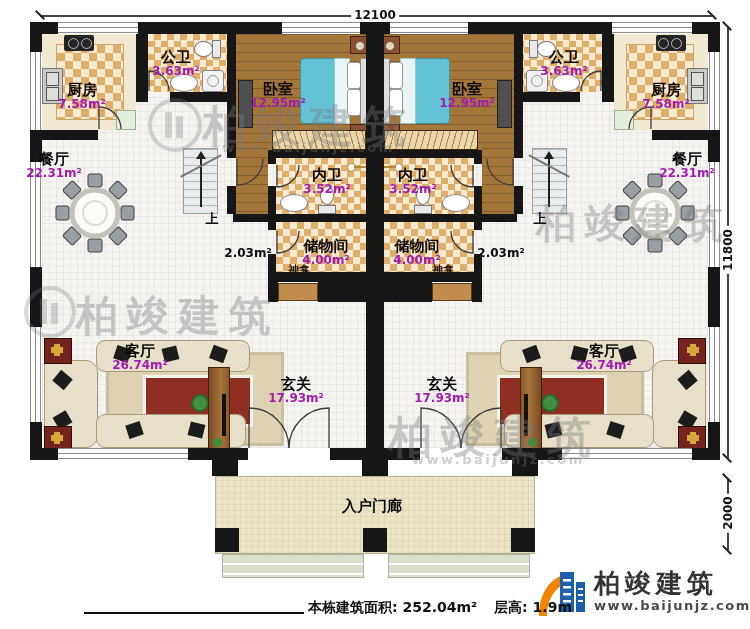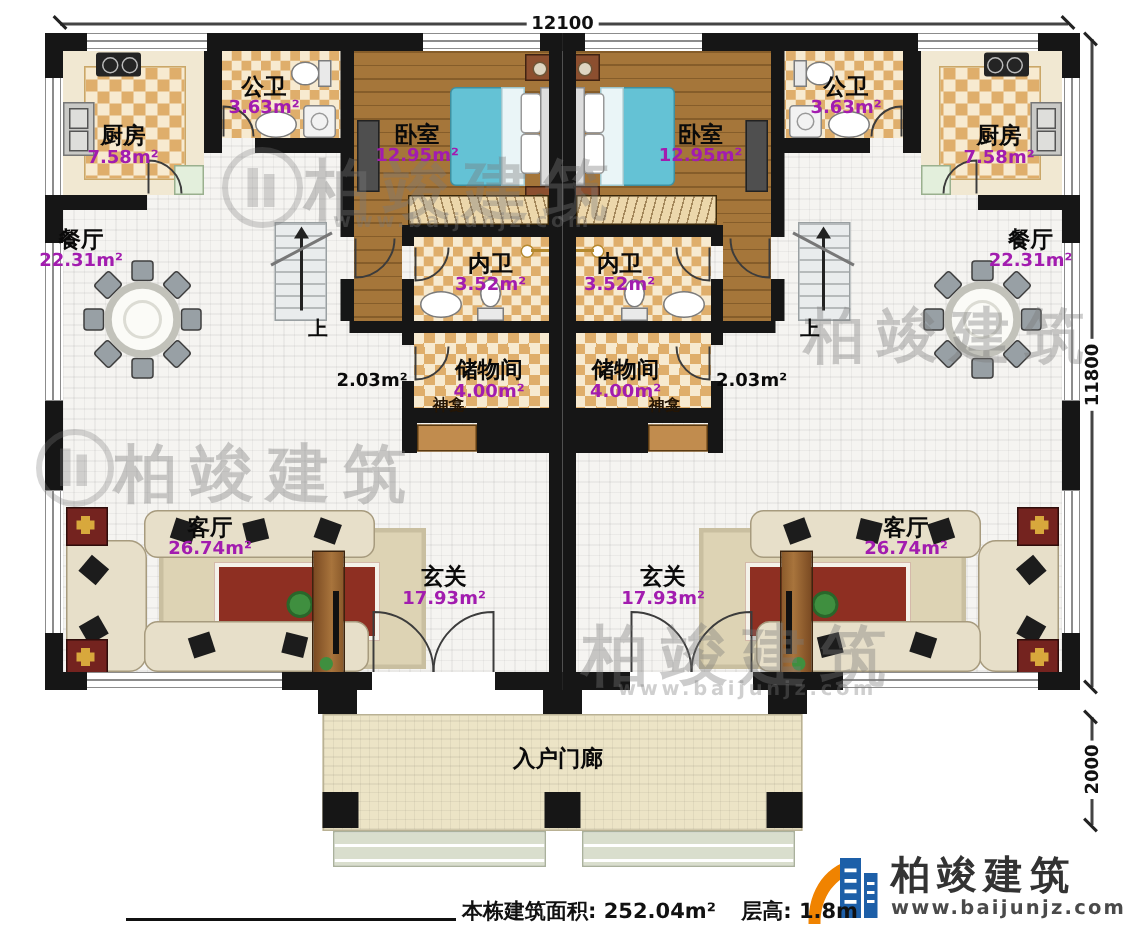--- a/index.html
+++ b/index.html
@@ -468,21 +468,21 @@
     </div>
   <div class="wm" style="left:76px;top:288px;font-size:42px">柏竣建筑</div>
   <div class="wm" style="left:388px;top:408px;font-size:44px">柏竣建筑</div>
   <div class="wmu" style="left:412px;top:452px">www.baijunjz.com</div>
 
   <div class="abs" style="left:84px;top:612px;width:220px;height:2px;background:#111"></div>
   <div class="tb-label" style="left:308px;top:599px;font-size:14px;font-weight:700">
     <span>本栋建筑面积:</span>
     <span>252.04m²</span>
     <span style="margin-left:12px">层高:</span>
-    <span>1.8m</span>
+    <span>1.9m</span>
   </div>
 
   <svg class="abs" style="left:536px;top:564px" width="54" height="58" viewBox="0 0 54 58">
     <path d="M3,52 C3,28 15,12 36,8 L36,17 C21,21 11,33 11,52 Z" fill="#f08300"></path>
     <rect x="24" y="8" width="14" height="40" fill="#1d5fa8"></rect>
     <rect x="27" y="15" width="8" height="2.5" fill="#fff"></rect>
     <rect x="27" y="22" width="8" height="2.5" fill="#fff"></rect>
     <rect x="27" y="29" width="8" height="2.5" fill="#fff"></rect>
     <rect x="27" y="36" width="8" height="2.5" fill="#fff"></rect>
     <rect x="40" y="18" width="9" height="30" fill="#1d5fa8"></rect>

